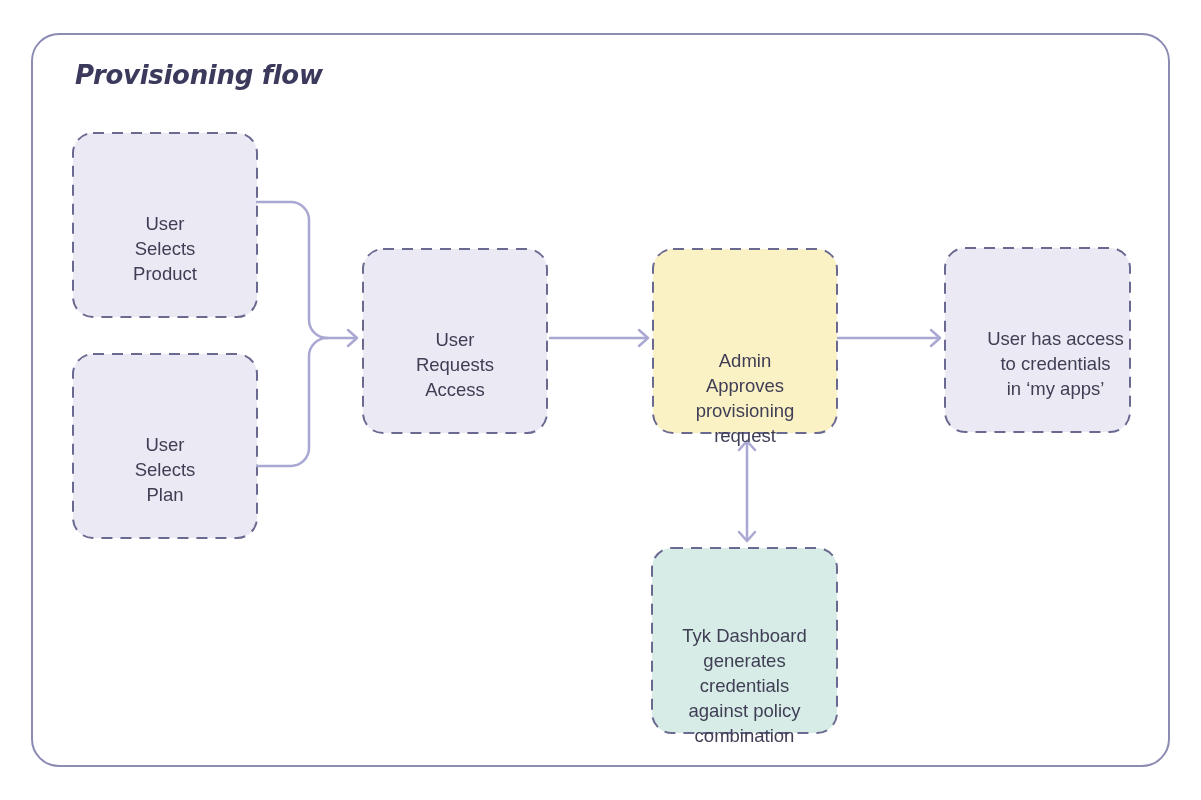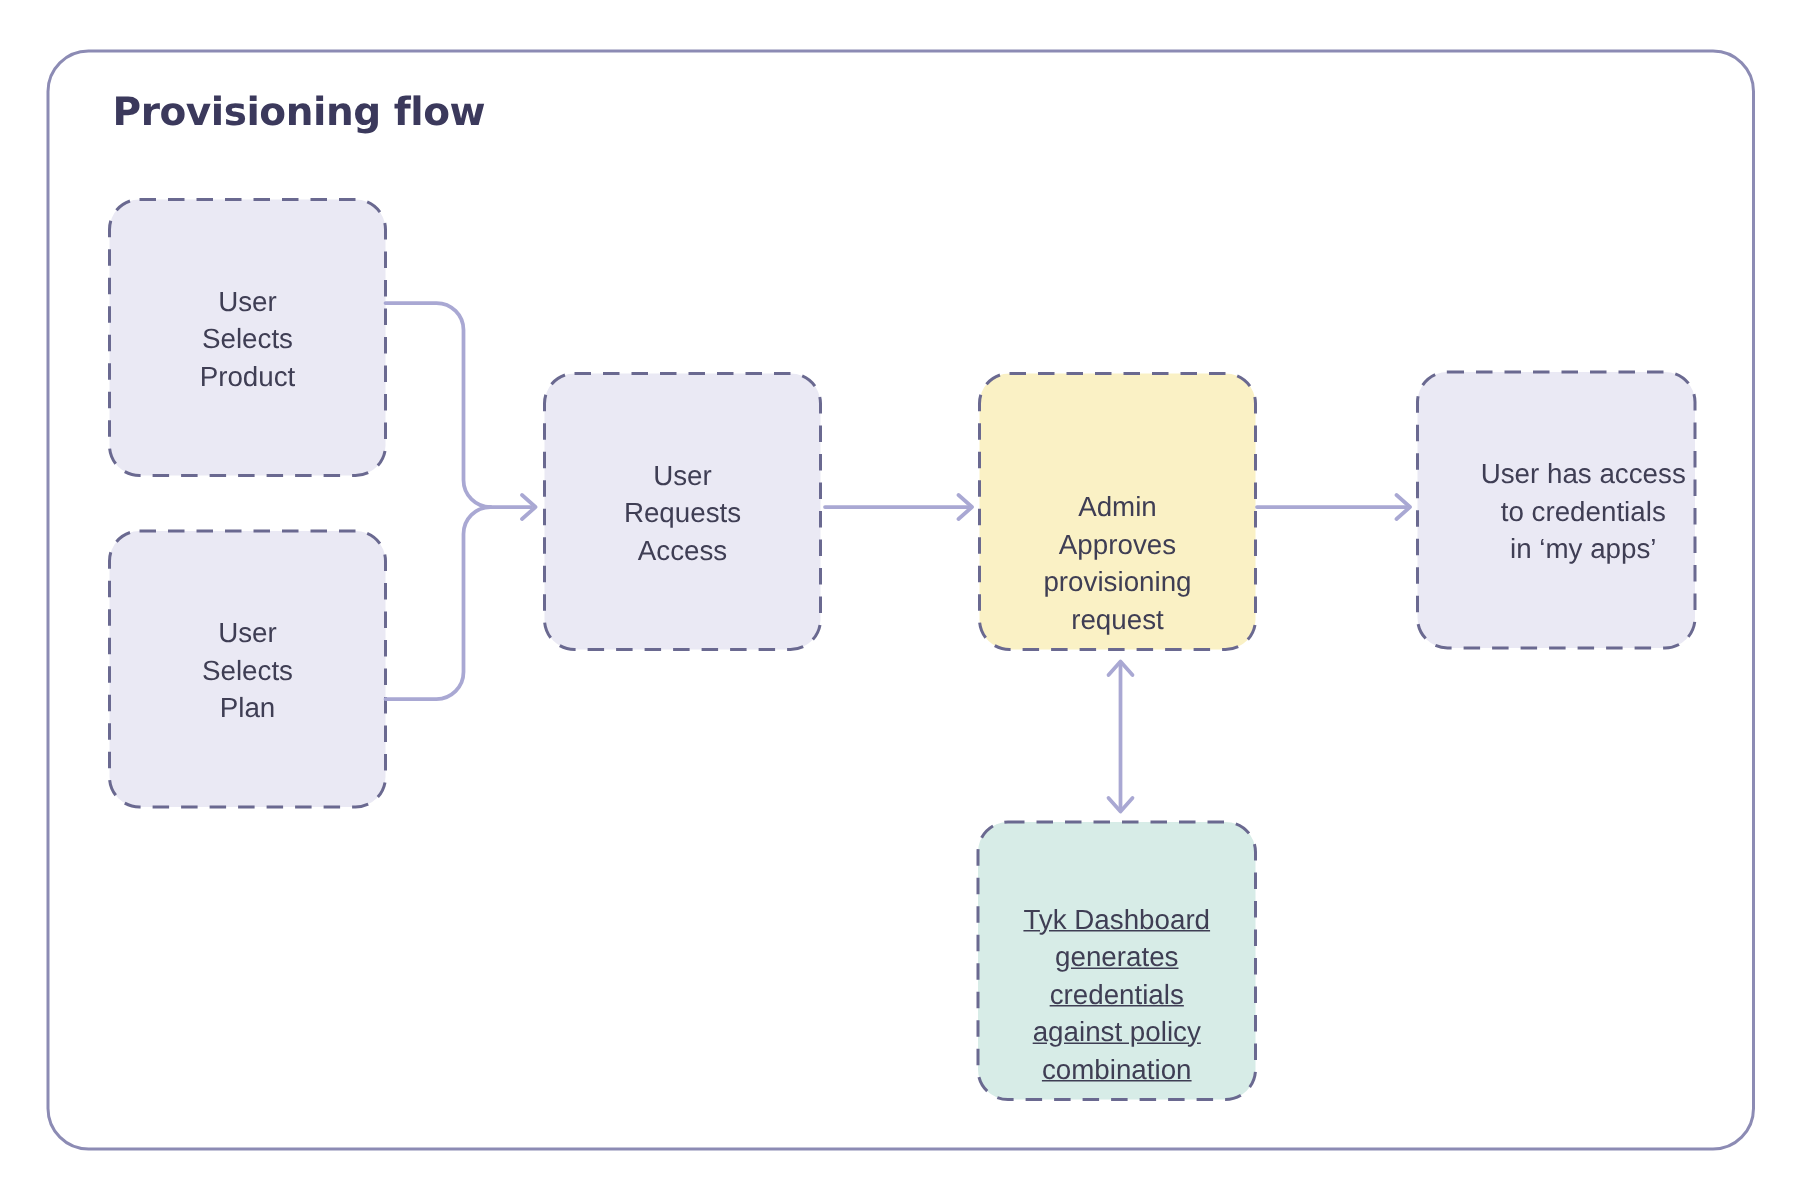--- a/index.html
+++ b/index.html
@@ -26,20 +26,21 @@
     position: absolute;
     left: 75px;
     top: 60px;
     margin: 0;
     font-family: "DejaVu Sans", sans-serif;
     font-size: 26px;
     font-weight: 700;
     letter-spacing: -0.3px;
     color: #3b395c;
     z-index: 3;
+    font-style: italic;
   }
   .diagram-svg {
     position: absolute;
     left: 0;
     top: 0;
     width: 1201px;
     height: 800px;
     z-index: 1;
   }
   .node-rect {
@@ -60,27 +61,28 @@
     align-items: center;
     justify-content: center;
     text-align: center;
     white-space: pre-line;
     font-size: 18.5px;
     line-height: 25px;
     color: #3f3e54;
     z-index: 2;
     box-sizing: border-box;
     padding: 8px;
+    margin-top: 23px;
   }
   .n1 { left: 73px;  top: 133px; width: 184px; height: 184px; }
   .n2 { left: 73px;  top: 354px; width: 184px; height: 184px; }
   .n3 { left: 363px; top: 249px; width: 184px; height: 184px; }
   .n4 { left: 653px; top: 249px; width: 184px; height: 184px; align-items: flex-end; }
   .n5 { left: 945px; top: 248px; width: 221px; height: 184px; }
-  .n6 { left: 652px; top: 548px; width: 185px; height: 228px; text-decoration: underline; }
+  .n6 { left: 652px; top: 548px; width: 185px; height: 228px; }
 </style>
 </head>
 <body>
 
 <div class="canvas"></div>
 
 <h1 class="title">Provisioning flow</h1>
 
 <svg class="diagram-svg" viewBox="0 0 1201 800" xmlns="http://www.w3.org/2000/svg">
 

